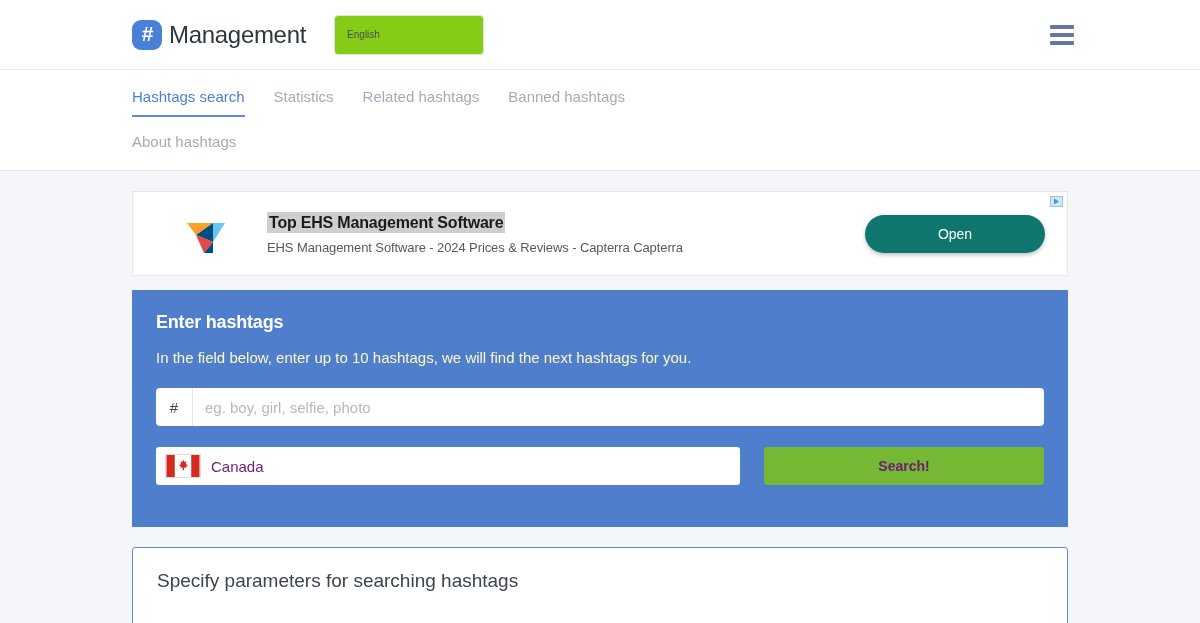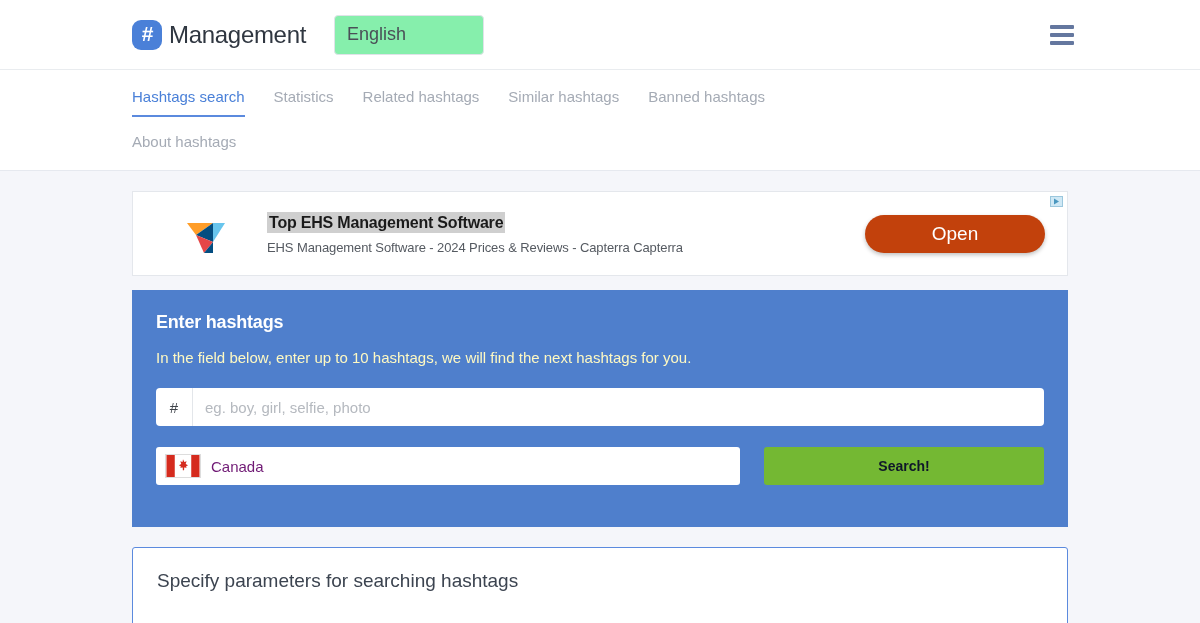--- a/index.html
+++ b/index.html
@@ -55,25 +55,25 @@
     color: #2f3640;
     font-weight: 400;
     letter-spacing: -0.3px;
   }
   .lang-select {
     margin-left: 28px;
     width: 150px;
     height: 40px;
     border: 1px solid #dfe3e8;
     border-radius: 4px;
-    background: #86efac;
+    background: #84cc16;
     display: flex;
     align-items: center;
     padding: 0 12px;
-    font-size: 18px;
+    font-size: 10px;
     color: #4a4f57;
   }
   .hamburger {
     position: absolute;
     right: -6px;
     top: 50%;
     transform: translateY(-50%);
     width: 24px;
     height: 20px;
     display: flex;
@@ -153,27 +153,27 @@
     padding: 1px 2px;
     letter-spacing: -0.2px;
   }
   .ad-desc {
     font-size: 13px;
     color: #555a61;
     margin-top: 7px;
     letter-spacing: -0.1px;
   }
   .ad-btn {
-    background: #c2410c;
+    background: #0f766e;
     color: #ffffff;
     border: none;
     border-radius: 22px;
     width: 180px;
     height: 38px;
-    font-size: 19px;
+    font-size: 14px;
     font-family: "Liberation Sans", sans-serif;
     cursor: pointer;
     box-shadow: 0 2px 4px rgba(0,0,0,0.25);
   }
   .ad-choices {
     position: absolute;
     top: 3px; right: 3px;
     width: 15px; height: 13px;
     display: flex;
     align-items: center;
@@ -249,21 +249,21 @@
     border: 1px solid #ddd;
   }
   .country-name {
     font-size: 15px;
     color: #701a75;
     margin-left: 10px;
   }
   .search-btn {
     flex: 1;
     background: #74b833;
-    color: #0f172a;
+    color: #701a75;
     border: none;
     border-radius: 3px;
     font-size: 14px;
     font-weight: 700;
     height: 38px;
     cursor: pointer;
     font-family: "Liberation Sans", sans-serif;
   }
 
   
@@ -300,21 +300,20 @@
       <span></span>
     </div>
   </div>
 </div>
 
 <div class="navbar">
   <div class="nav-inner">
     <a class="nav-item active">Hashtags search</a>
     <a class="nav-item">Statistics</a>
     <a class="nav-item">Related hashtags</a>
-    <a class="nav-item">Similar hashtags</a>
     <a class="nav-item">Banned hashtags</a>
     <div class="nav-row2">
       <a class="nav-item">About hashtags</a>
     </div>
   </div>
 </div>
 
 <div class="main">
 
   <div class="ad">

